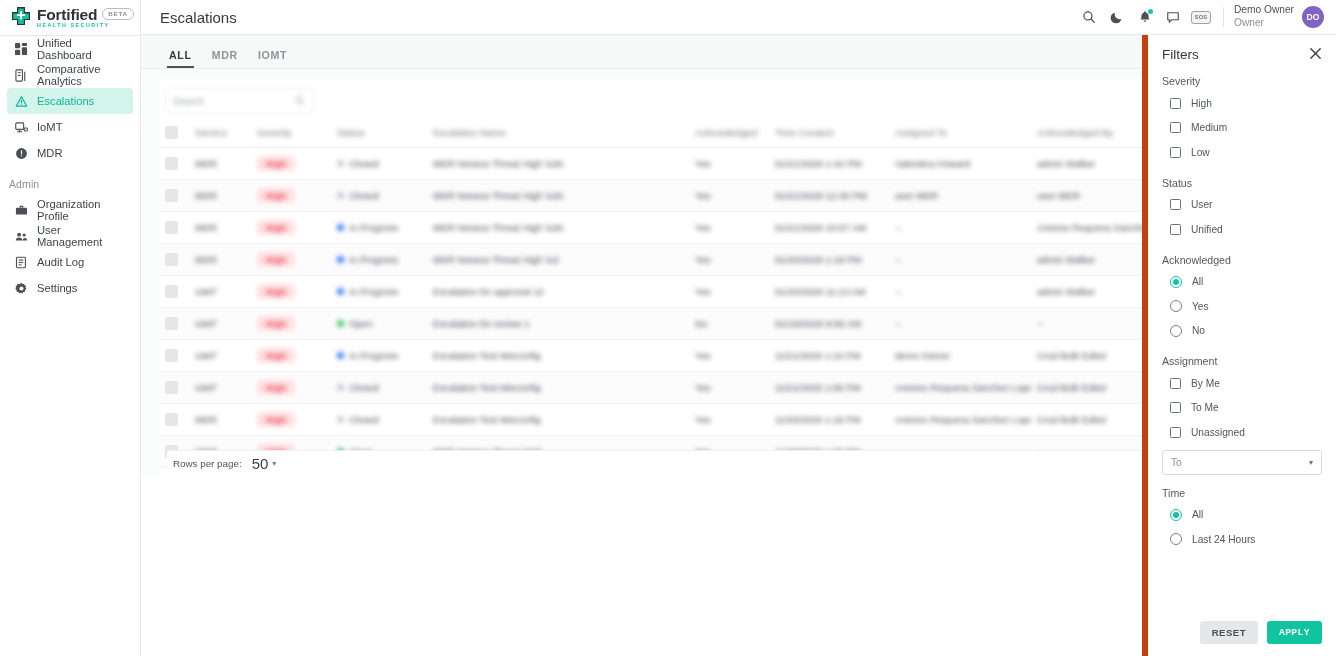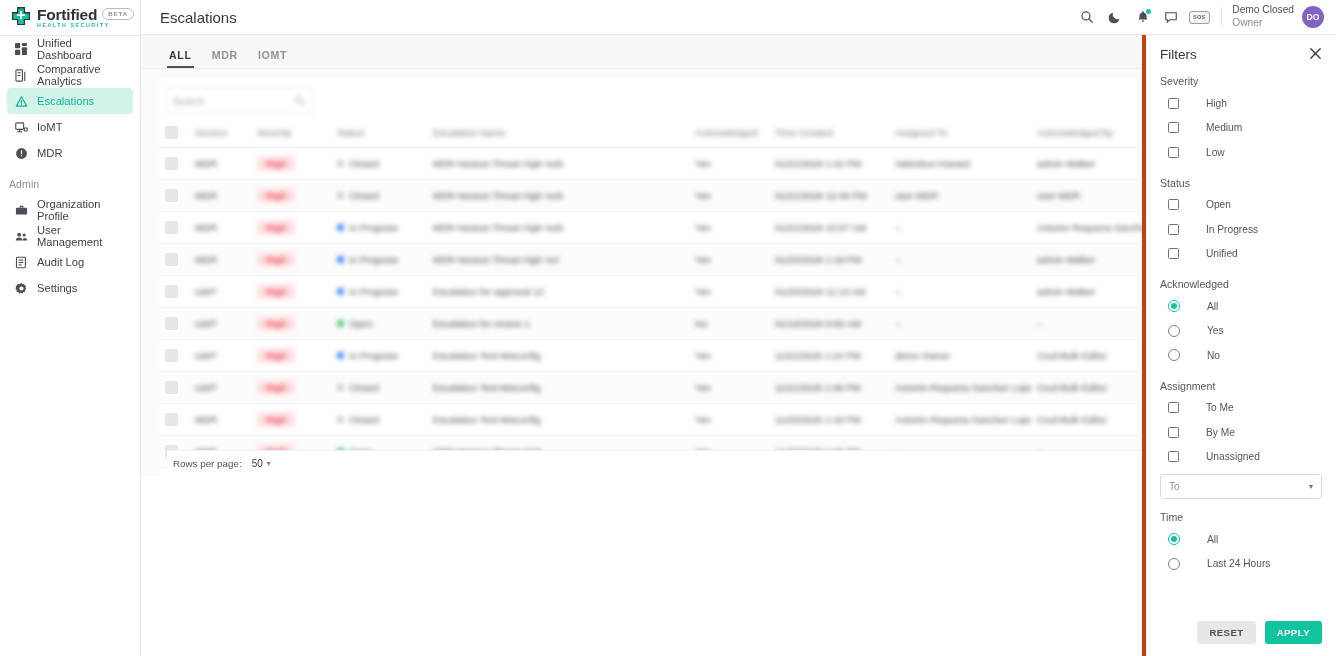--- a/index.html
+++ b/index.html
@@ -138,34 +138,34 @@
   .dot-open { background: #3bc560; }
   .dot-progress { background: #2e7bf6; }
   .dot-closed { background: #c3c7cb; }
 
   .footer-bar {
     position: absolute; left: 8px; right: 0; bottom: 0; height: 26px;
     display: flex; align-items: center; padding-left: 6px; background:#fff;
     border-top: 1px solid #f0f1f2;
   }
   .rows-label { font-size: 9.8px; color: #4d5359; }
-  .rows-val { font-size: 10px; color: #3b4045; margin-left: 10px; }
+  .rows-val { font-size: 15px; color: #3b4045; margin-left: 10px; }
   .caret-mini { margin-left: 4px; color: #7b8186; font-size: 8px; }
 
   
   .filters {
     position: absolute; top: 35px; right: 0; width: 194px; height: 621px;
-    background: #ffffff; border-left: 4px solid #c2410c;
+    background: #ffffff; border-left: 6px solid #c2410c;
     padding: 12px 14px 0 14px; z-index: 10;
   }
   .filters-head { display: flex; align-items: flex-start; }
   .filters-title { font-size: 13.5px; color: #32373c; }
   .close-x { margin-left: auto; cursor: pointer; color: #3a3f44; line-height: 1; }
   .grp-label { font-size: 10.6px; color: #53595f; margin: 12px 0 4px 0; }
-  .opt { display: flex; align-items: center; gap: 27px; height: 24.5px; padding-left: 8px; cursor: pointer; }
+  .opt { display: flex; align-items: center; gap: 10px; height: 24.5px; padding-left: 8px; cursor: pointer; }
   .opt-text { font-size: 10.2px; color: #50565c; }
   .box {
     width: 11px; height: 11px; border: 1.4px solid #6d7378; border-radius: 1.5px;
     flex: 0 0 11px;
   }
   .radio {
     width: 12px; height: 12px; border: 1.4px solid #7c8287; border-radius: 50%;
     flex: 0 0 12px; display: flex; align-items: center; justify-content: center;
   }
   .radio.on { border-color: #0fc4a4; }
@@ -178,21 +178,21 @@
   .select-caret { margin-left: auto; color: #6f757a; font-size: 8px; }
   .filter-actions {
     position: absolute; left: 14px; right: 14px; bottom: 12px;
     display: flex; justify-content: flex-end; gap: 9px;
   }
   .btn {
     font-size: 9.6px; font-weight: bold; letter-spacing: .45px;
     padding: 6px 12px; border-radius: 3px; border: none; cursor: pointer;
   }
   .btn-reset { background: #e6e7e8; color: #4a5055; }
-  .btn-apply { background: #0fc49f; color: #ffffff; }
+  .btn-apply { background: #0fc49f; color: #ffffff; font-family: Liberation Mono, monospace; }
 </style>
 </head>
 <body>
 
 <div class="app">
 
   <aside class="sidebar">
     <div class="logo-wrap">
       <div class="logo-mark">
         <svg viewBox="0 0 26 26" width="26" height="26">
@@ -347,21 +347,21 @@
           </svg>
         </div>
         <div class="icon-btn">
           <span class="sos-badge">SOS</span>
         </div>
 
         <div class="topbar-sep"></div>
 
         <div class="user-block">
           <div class="user-names">
-            <span class="user-name">Demo Closed</span>
+            <span class="user-name">Demo Owner</span>
             <span class="user-role">Owner</span>
           </div>
           <div class="avatar">DO</div>
         </div>
       </div>
     </header>
 
     <nav class="tabs-bar">
       <div class="tab active">ALL</div>
       <div class="tab">MDR</div>
@@ -701,25 +701,21 @@
           <span class="box"></span>
           <span class="opt-text">Medium</span>
         </div>
         <div class="opt">
           <span class="box"></span>
           <span class="opt-text">Low</span>
         </div>
         <div class="grp-label">Status</div>
         <div class="opt">
           <span class="box"></span>
-          <span class="opt-text">Open</span>
-        </div>
-        <div class="opt">
-          <span class="box"></span>
-          <span class="opt-text">In Progress</span>
+          <span class="opt-text">User</span>
         </div>
         <div class="opt">
           <span class="box"></span>
           <span class="opt-text">Unified</span>
         </div>
         <div class="grp-label">Acknowledged</div>
         <div class="opt">
           <span class="radio on"></span>
           <span class="opt-text">All</span>
         </div>
@@ -727,25 +723,25 @@
           <span class="radio"></span>
           <span class="opt-text">Yes</span>
         </div>
         <div class="opt">
           <span class="radio"></span>
           <span class="opt-text">No</span>
         </div>
         <div class="grp-label">Assignment</div>
         <div class="opt">
           <span class="box"></span>
+          <span class="opt-text">By Me</span>
+        </div>
+        <div class="opt">
+          <span class="box"></span>
           <span class="opt-text">To Me</span>
-        </div>
-        <div class="opt">
-          <span class="box"></span>
-          <span class="opt-text">By Me</span>
         </div>
         <div class="opt">
           <span class="box"></span>
           <span class="opt-text">Unassigned</span>
         </div>
         <div class="select-box">
           <span class="select-ph">To</span>
           <span class="select-caret">▾</span>
         </div>
         <div class="grp-label">Time</div>

